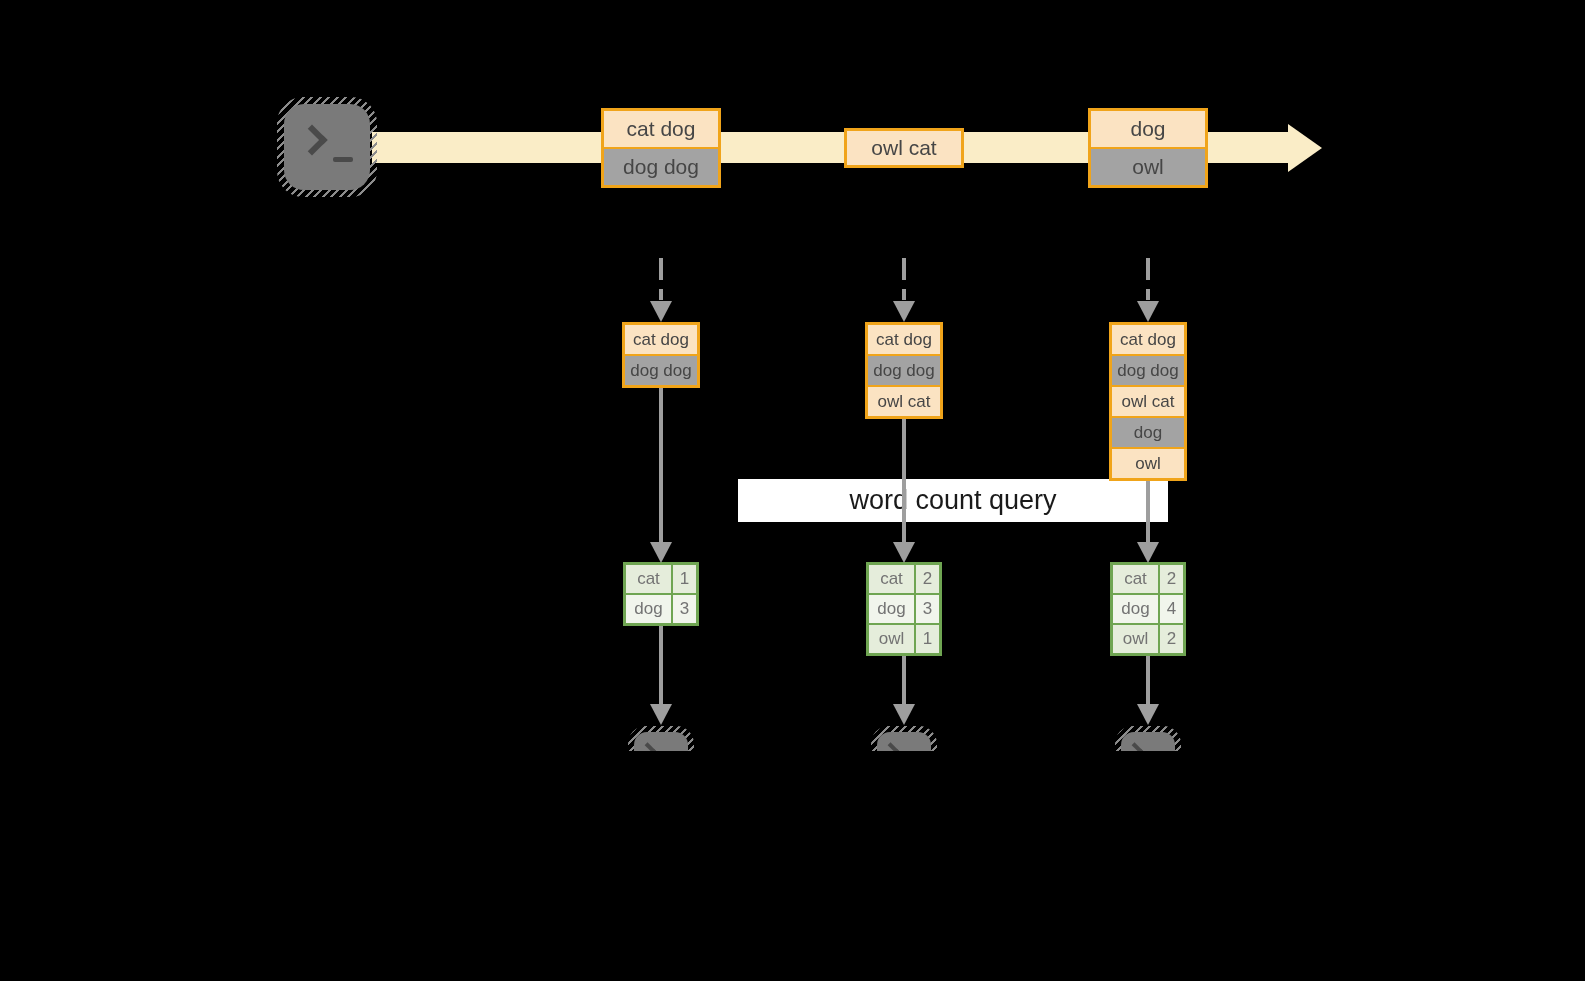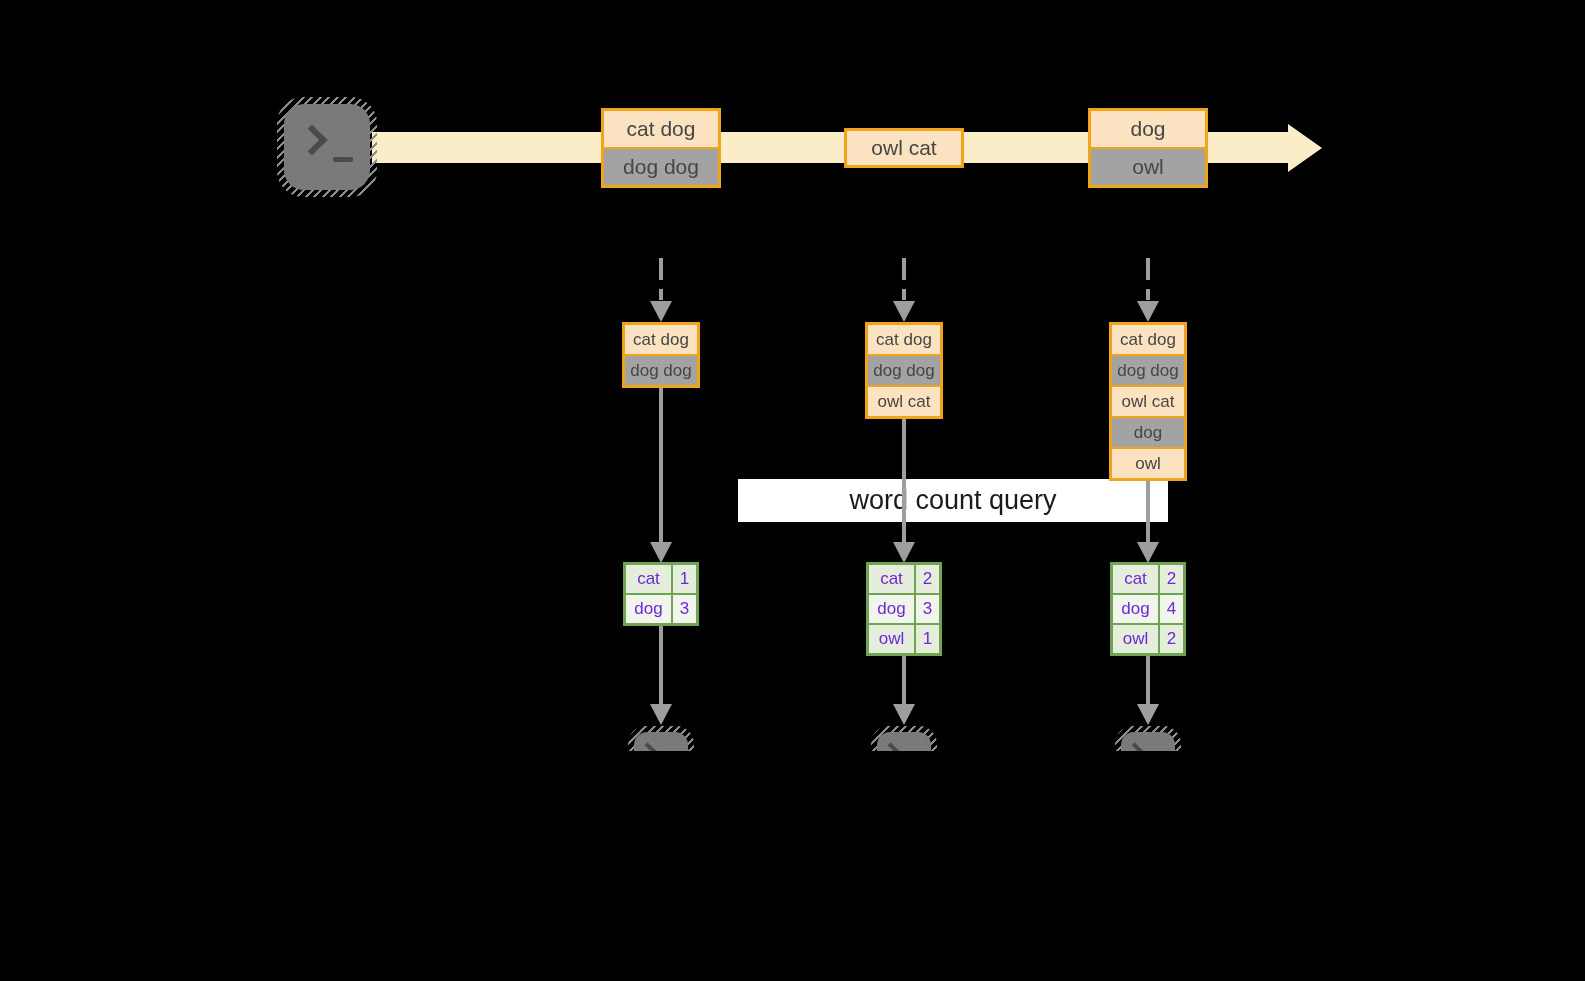--- a/index.html
+++ b/index.html
@@ -20,21 +20,21 @@
   .evt{width:120px;}
   .evt .row{font-size:21px;}
   .state{width:78px;}
   .state .row{font-size:17px;}
   .h36{height:36px}.h34{height:34px}.h29{height:29px}
 
   
   .gtable{position:absolute;z-index:2;background:#6FA552;border:3px solid #6FA552;
           display:flex;flex-direction:column;gap:2px;box-sizing:border-box;width:76px;}
   .grow{display:flex;gap:2px;height:28px;}
-  .grow>div{display:flex;align-items:center;justify-content:center;color:#6d28d9;
+  .grow>div{display:flex;align-items:center;justify-content:center;color:#737373;
             font-size:17px;background:#F1F5EC;}
   .grow.dark>div{background:#E5EDDB;}
   .gw{width:45px}.gc{width:23px}
 
   
   .vdash{position:absolute;z-index:3;width:4px;
          background:repeating-linear-gradient(to bottom,#9E9E9E 0 22px,transparent 22px 31px);}
   .vline{position:absolute;z-index:3;width:4px;background:#9E9E9E;}
   .ahead{position:absolute;z-index:3;width:0;height:0;
          border-left:11px solid transparent;border-right:11px solid transparent;

